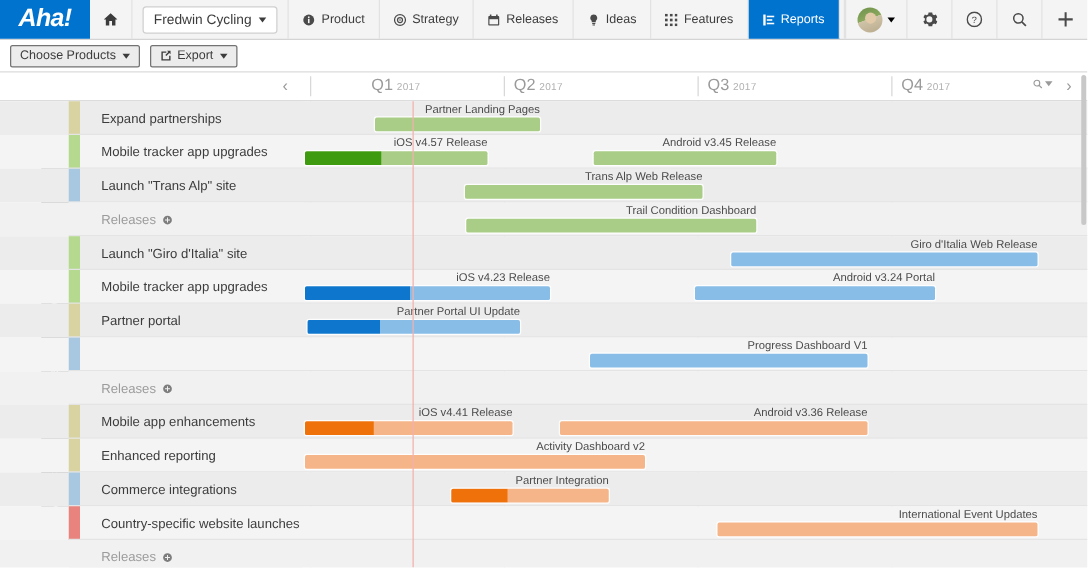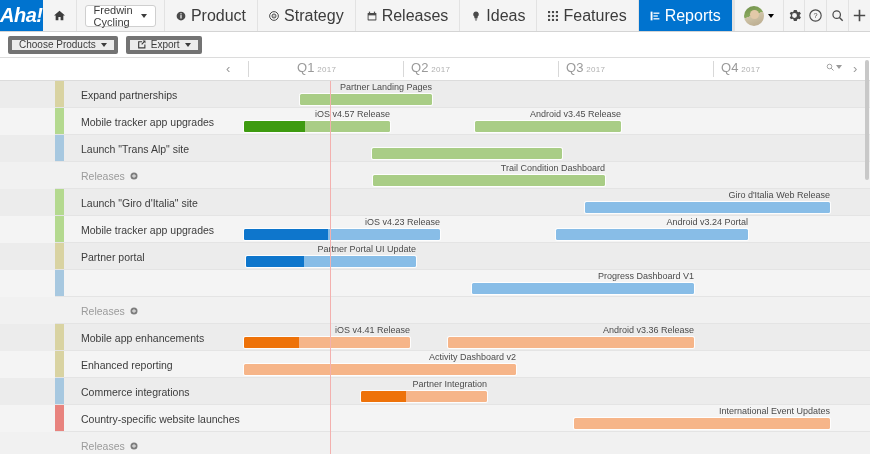--- a/index.html
+++ b/index.html
@@ -4,21 +4,21 @@
 <style>
   * { box-sizing: border-box; margin:0; padding:0; }
   html,body { width:870px; height:454px; overflow:hidden; background:#fff;
     font-family:"Liberation Sans", sans-serif; -webkit-font-smoothing:antialiased; }
 
   
   #topnav { height:32px; background:#f4f4f4; border-bottom:1px solid #d4d4d4;
             display:flex; align-items:stretch; position:relative; }
   #logo { width:72px; background:#0073cf; color:#fff; display:flex; align-items:center;
           justify-content:center; font-size:20px; font-weight:bold; font-style:italic; letter-spacing:-.5px; }
-  .navitem { display:flex; align-items:center; gap:5px; padding:0 11px; font-size:16px;
+  .navitem { display:flex; align-items:center; gap:5px; padding:0 11px; font-size:10px;
              color:#3c3c3c; border-right:1px solid #e2e2e2; cursor:pointer; white-space:nowrap; }
   .navitem:first-of-type{ border-left:1px solid #e2e2e2; }
   .navitem.active { background:#0073cf; color:#fff; }
   #prodsel { display:flex; align-items:center; gap:6px; background:#fff; border:1px solid #cfcfcf;
              border-radius:3px; height:22px; margin:5px 8px; padding:0 8px; font-size:11px; color:#3c3c3c; cursor:pointer; }
   #navspacer{ flex:1; border-right:1px solid #e2e2e2; }
   .navright { display:flex; align-items:center; justify-content:center; width:36px;
               border-right:1px solid #e2e2e2; cursor:pointer; color:#4a4a4a; }
   .navright:last-child{ border-right:none; }
   #userbox { display:flex; align-items:center; gap:4px; padding:0 9px; border-right:1px solid #e2e2e2;
@@ -27,21 +27,21 @@
             background:linear-gradient(160deg,#6f8f4a 0%,#8aa95e 45%,#cfc4a8 46%,#b9a98c 100%); }
   .avatar:after{ content:""; position:absolute; left:6px; top:4px; width:9px; height:9px;
                  border-radius:50%; background:#e2c9a8; }
   .caret { width:0;height:0;border-left:3.5px solid transparent;border-right:3.5px solid transparent;
            border-top:4px solid currentColor; display:inline-block; }
 
   
   #toolbar { height:26px; background:#fff; border-bottom:1px solid #dcdcdc;
              display:flex; align-items:center; padding:0 8px; gap:8px; position:relative; z-index:4;}
   .tbtn { display:flex; align-items:center; gap:5px; height:18px; padding:0 7px; font-size:10px;
-          color:#3c3c3c; background:#ececec; border:4px solid #737373; border-radius:2px; cursor:pointer; white-space:nowrap;}
+          color:#3c3c3c; background:#ececec; border:1px solid #737373; border-radius:2px; cursor:pointer; white-space:nowrap;}
 
   
   #board { position:relative; width:870px; height:396px; background:#fff; }
   #qhead { position:absolute; left:0; top:0; width:870px; height:23px; background:#fff;
            border-bottom:1px solid #dcdcdc; }
   .qlabel { position:absolute; top:2px; font-size:13px; color:#9a9a9a; font-weight:300; white-space:nowrap;}
   .qlabel b { font-weight:300; font-size:13px; }
   .qlabel i { font-style:normal; font-size:8px; color:#b0b0b0; margin-left:3px; letter-spacing:.3px;}
   .qtick { position:absolute; top:3px; width:1px; height:16px; background:#d8d8d8; }
   #navleft { position:absolute; left:226px; top:3px; font-size:13px; color:#9a9a9a; cursor:pointer;}
@@ -264,20 +264,21 @@
       <div class="bar" style="left: 475px; width: 146px; top: 40px; background: rgb(169, 205, 134);"></div>
       <div class="barlabel" style="left: 475px; width: 146px; top: 28px; text-align: right;">Android v3.45 Release</div>
       <div class="row alt" style="top: 54px;"></div>
       <div class="labelcell alt" style="top: 54px;"></div>
       <div class="cstrip" style="top: 54px; background: rgb(167, 200, 224);"></div>
       <div class="rowlabel" style="top: 54px; left: 68px; width: 174px; background: transparent;">
         <span>Launch "Trans Alp" site</span>
       </div>
       <div class="rowline" style="top: 80px;"></div>
       <div class="bar" style="left: 372px; width: 190px; top: 67px; background: rgb(169, 205, 134);"></div>
+      <div class="barlabel" style="left: 372px; width: 190px; top: 55px; text-align: right;">Trans Alp Web Release</div>
       <div class="row rel" style="top: 81px;"></div>
       <div class="labelcell rel" style="top: 81px;"></div>
       <div class="rowlabel relrow" style="top: 81px; left: 68px; width: 174px; background: transparent;">
         <span>Releases</span>
         <span style="display: inline-flex;">
           <svg width="8" height="8" viewBox="0 0 16 16">
             <circle cx="8" cy="8" r="7" fill="#7d7d7d"></circle>
             <path fill="#f1f1f1" d="M7.2 4h1.6v3.2H12v1.6H8.8V12H7.2V8.8H4V7.2h3.2z"></path>
           </svg>
         </span>

